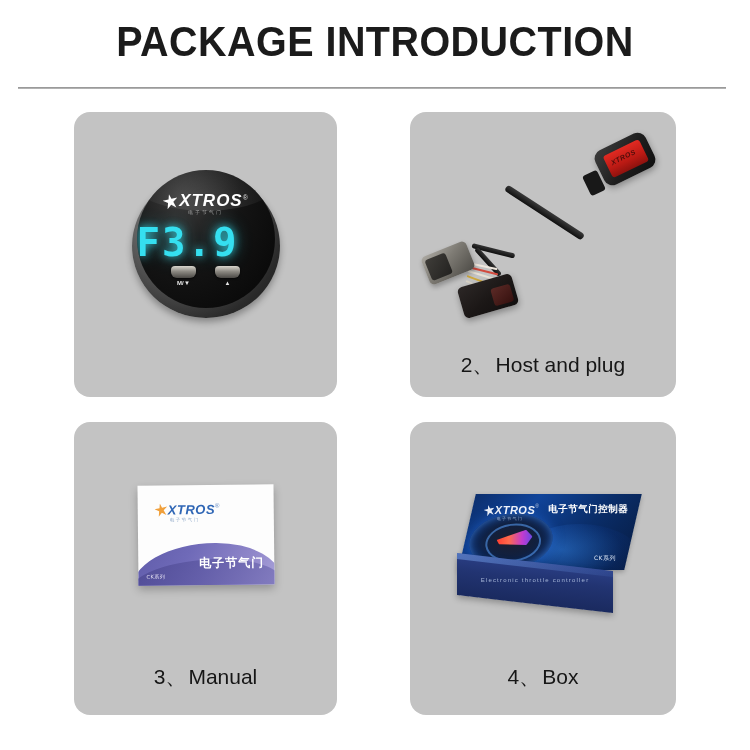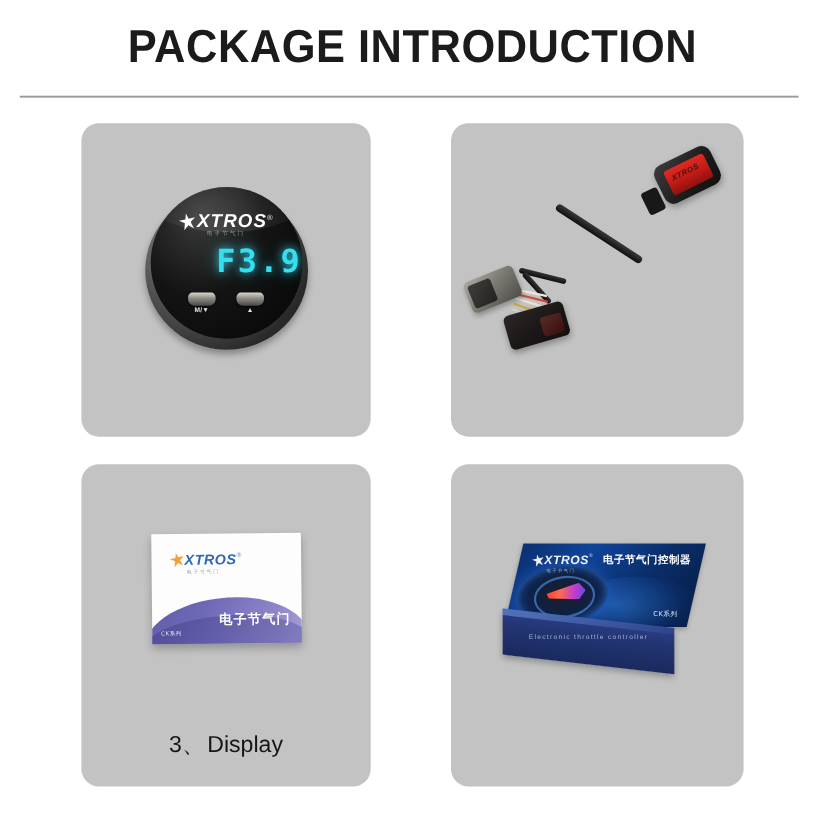--- a/index.html
+++ b/index.html
@@ -140,24 +140,24 @@
     margin-top: 1px;
     font-size: 5px;
     letter-spacing: 2px;
     color: #9b9b9b;
     text-align: center;
   }
   .ctrl-readout {
     position: absolute;
     left: 0; top: 50px;
     width: 100%;
-    text-align: right;
+    text-align: left;
     font-family: "DejaVu Sans Mono", monospace;
     font-weight: bold;
-    font-size: 29px;
+    font-size: 39px;
     letter-spacing: 2px;
     color: #35dff0;
     text-shadow: 0 0 8px rgba(53,223,240,0.85), 0 0 18px rgba(53,223,240,0.45);
   }
   .ctrl-buttons {
     position: absolute;
     left: 0; top: 96px;
     width: 100%;
     display: flex;
     justify-content: center;
@@ -532,37 +532,40 @@
     <div class="cable-branch-a"></div>
     <div class="cable-branch-b"></div>
     <div class="wire w1"></div>
     <div class="wire w2"></div>
     <div class="wire w3"></div>
     <div class="wire w4"></div>
     <div class="wire w5"></div>
     <div class="connector-gray"></div>
     <div class="connector-dark"></div>
   </div>
+  <div class="panel-caption">
+    <span class="cap-num">2、</span><span>Host and plug</span>
+  </div>
 </div>
 
 <div class="panel" id="panel-3">
   <div class="stage">
     <div id="manual">
       <div class="manual-logo">
         <span class="manual-star"></span><span class="manual-word">XTROS</span><span class="manual-r">®</span>
         <div class="manual-sub">电子节气门</div>
       </div>
       <div class="manual-wave"></div>
       <div class="manual-wave2"></div>
       <div class="manual-title-cn">电子节气门</div>
       <div class="manual-series">CK系列</div>
     </div>
   </div>
   <div class="panel-caption">
-    <span class="cap-num">3、</span><span>Display</span>
+    <span class="cap-num">3、</span><span>Manual</span>
   </div>
 </div>
 
 <div class="panel" id="panel-4">
   <div class="stage">
     <div id="box-wrap">
       <div class="box-top">
         <div class="box-glow"></div>
         <div class="box-gauge">
           <div class="box-needle"></div>
@@ -573,13 +576,16 @@
         </div>
         <div class="box-top-cn">电子节气门控制器</div>
         <div class="box-series">CK系列</div>
       </div>
       <div class="box-front">
         <div class="box-front-sheen"></div>
         <div class="box-front-text">Electronic throttle controller</div>
       </div>
     </div>
   </div>
+  <div class="panel-caption">
+    <span class="cap-num">4、</span><span>Box</span>
+  </div>
 </div>
 
 </body></html>

